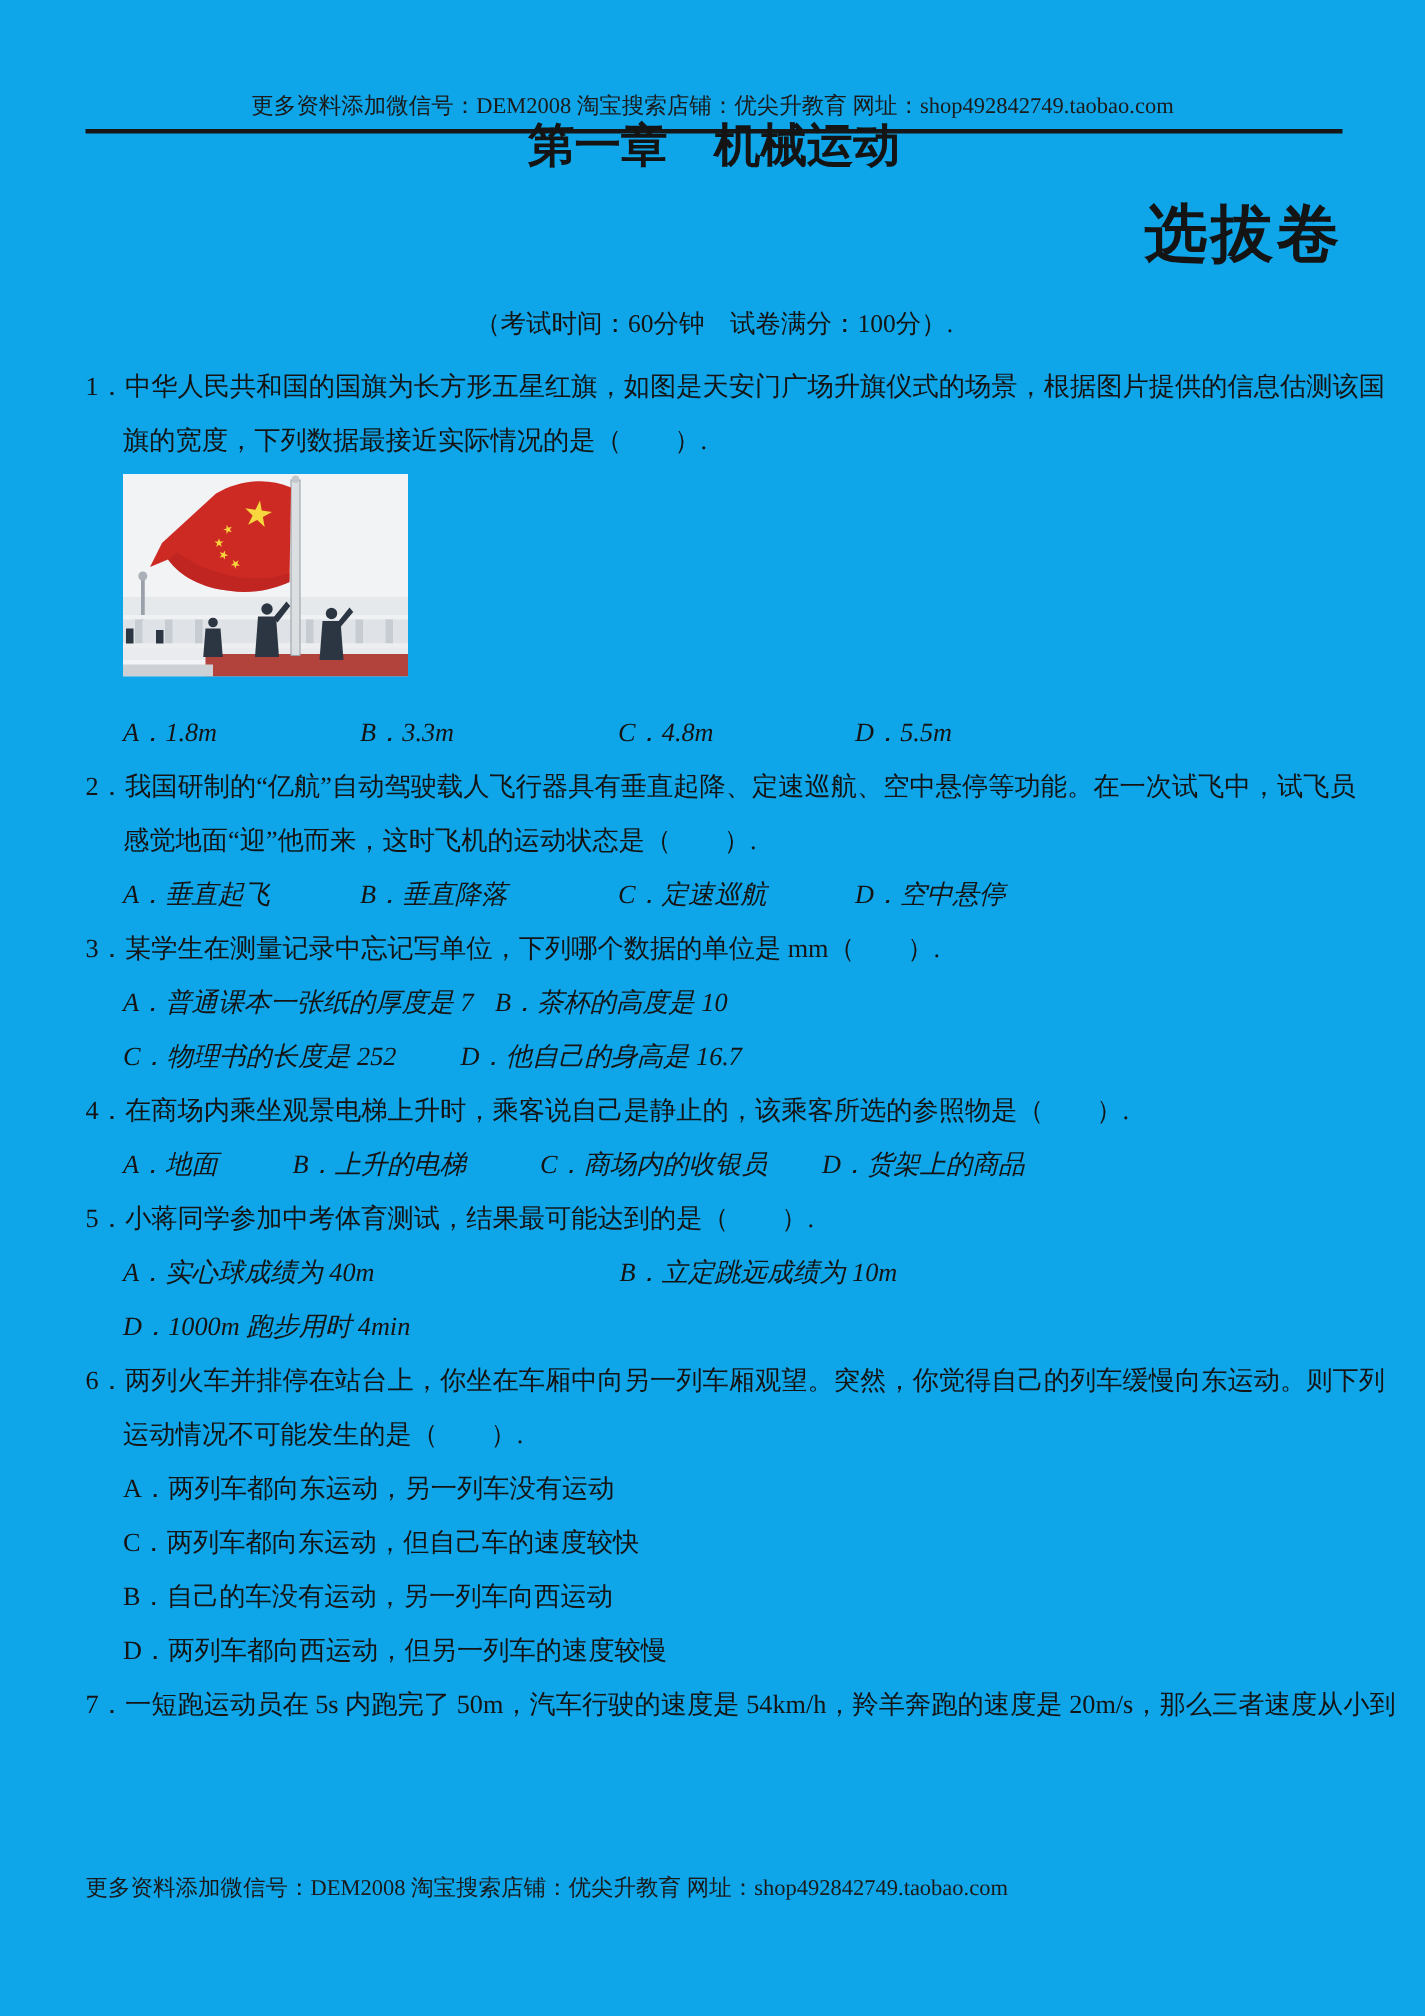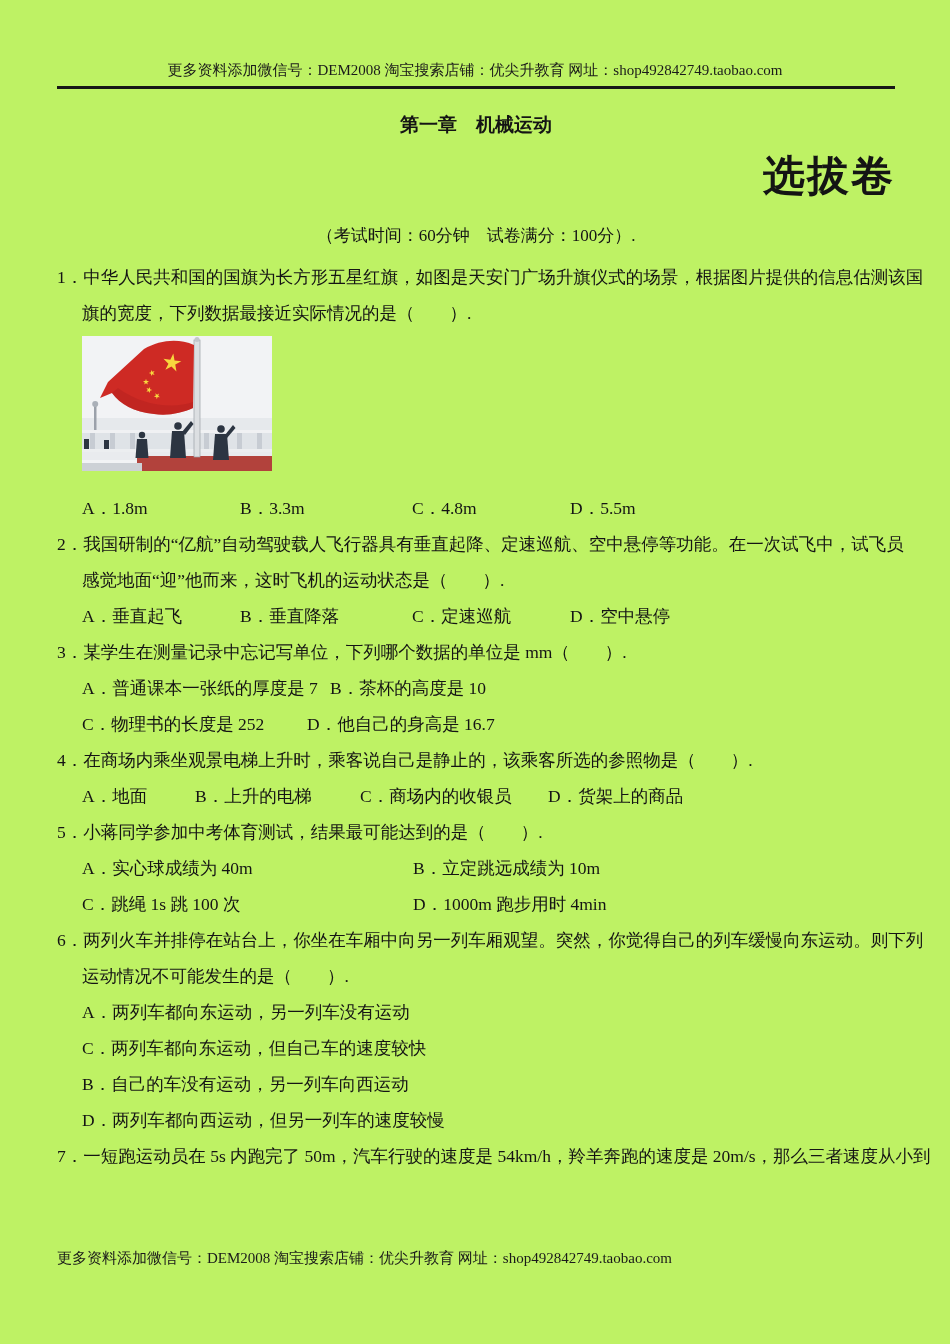--- a/index.html
+++ b/index.html
@@ -1,36 +1,36 @@
 <!DOCTYPE html>
 <html><head>
 <meta charset="utf-8">
 <style>
   html,body{margin:0;padding:0;background:#ffffff;}
   .page{
     position:relative;
     width:950px;height:1344px;
-    background:#bef264;
+    background:#0ea5e9;
     color:#141414;
     font-family:"Liberation Serif","DejaVu Serif",serif;
     overflow:hidden;
   }
   .header-line{
     position:absolute;top:61px;left:0;width:100%;
     text-align:center;font-size:15px;color:#1a1a1a;
     white-space:nowrap;
   }
   .rule{
     position:absolute;top:86px;left:57px;width:838px;height:3px;
     background:#171717;
   }
   .content{position:absolute;top:0;left:57px;width:838px;}
   .chapter-title{
-    margin:112px 0 0 0;text-align:center;
-    font-size:19px;font-weight:bold;
+    margin:76px 0 0 0;text-align:center;
+    font-size:31px;font-weight:bold;
     font-family:"Liberation Sans","DejaVu Sans",sans-serif;
   }
   .paper-title{
     margin:10px 0 0 0;text-align:right;
     font-size:42px;font-weight:bold;letter-spacing:2px;
   }
   .exam-info{
     margin-top:20px;text-align:center;font-size:17px;
   }
   .section-head{
@@ -40,21 +40,21 @@
   }
   .tline{
     font-size:17.5px;line-height:26px;margin-bottom:10px;
     white-space:nowrap;
   }
   .indent{padding-left:25px;}
   .q1-start{margin-top:17px;}
   .figure{
     margin:6px 0 24px 25px;width:190px;height:135px;display:block;
   }
-  .optrow{display:flex;}
+  .optrow{display:flex;font-style:italic;}
   .optrow .o{flex:none;display:inline-block;}
   .w158{width:158px;} .w172{width:172px;}
   .w113{width:113px;} .w165{width:165px;} .w188{width:188px;}
   .w331{width:331px;} .w248{width:248px;} .w225{width:225px;}
   .footer-line{
     position:absolute;top:1249px;left:57px;
     font-size:15px;color:#1a1a1a;white-space:nowrap;
   }
 </style>
 </head>
@@ -173,21 +173,20 @@
       </div>
     </div>
 
     <div class="q">
       <div class="tline">5．小蒋同学参加中考体育测试，结果最可能达到的是（　　）.</div>
       <div class="tline indent optrow">
         <span class="o w331">A．实心球成绩为 40m</span>
         <span class="o">B．立定跳远成绩为 10m</span>
       </div>
       <div class="tline indent optrow">
-        <span class="o w331">C．跳绳 1s 跳 100 次</span>
         <span class="o">D．1000m 跑步用时 4min</span>
       </div>
     </div>
 
     <div class="q">
       <div class="tline">6．两列火车并排停在站台上，你坐在车厢中向另一列车厢观望。突然，你觉得自己的列车缓慢向东运动。则下列</div>
       <div class="tline indent">运动情况不可能发生的是（　　）.</div>
       <div class="tline indent">A．两列车都向东运动，另一列车没有运动</div>
       <div class="tline indent">C．两列车都向东运动，但自己车的速度较快</div>
       <div class="tline indent">B．自己的车没有运动，另一列车向西运动</div>

